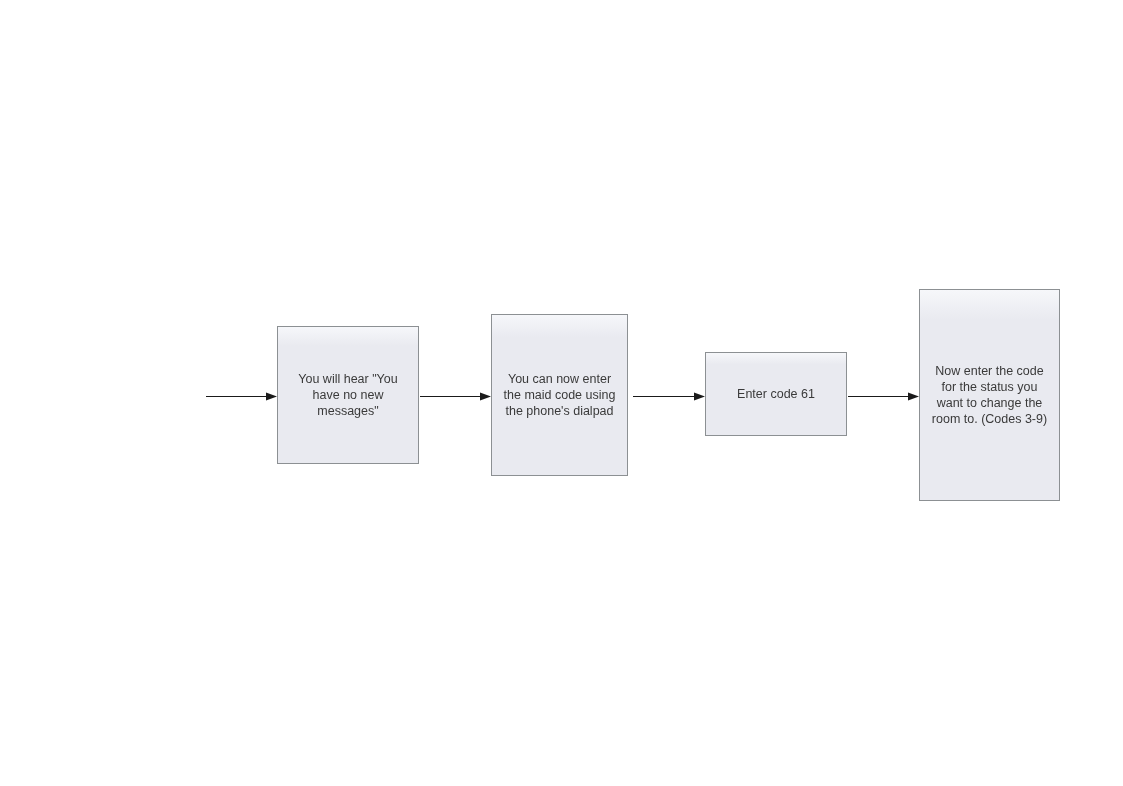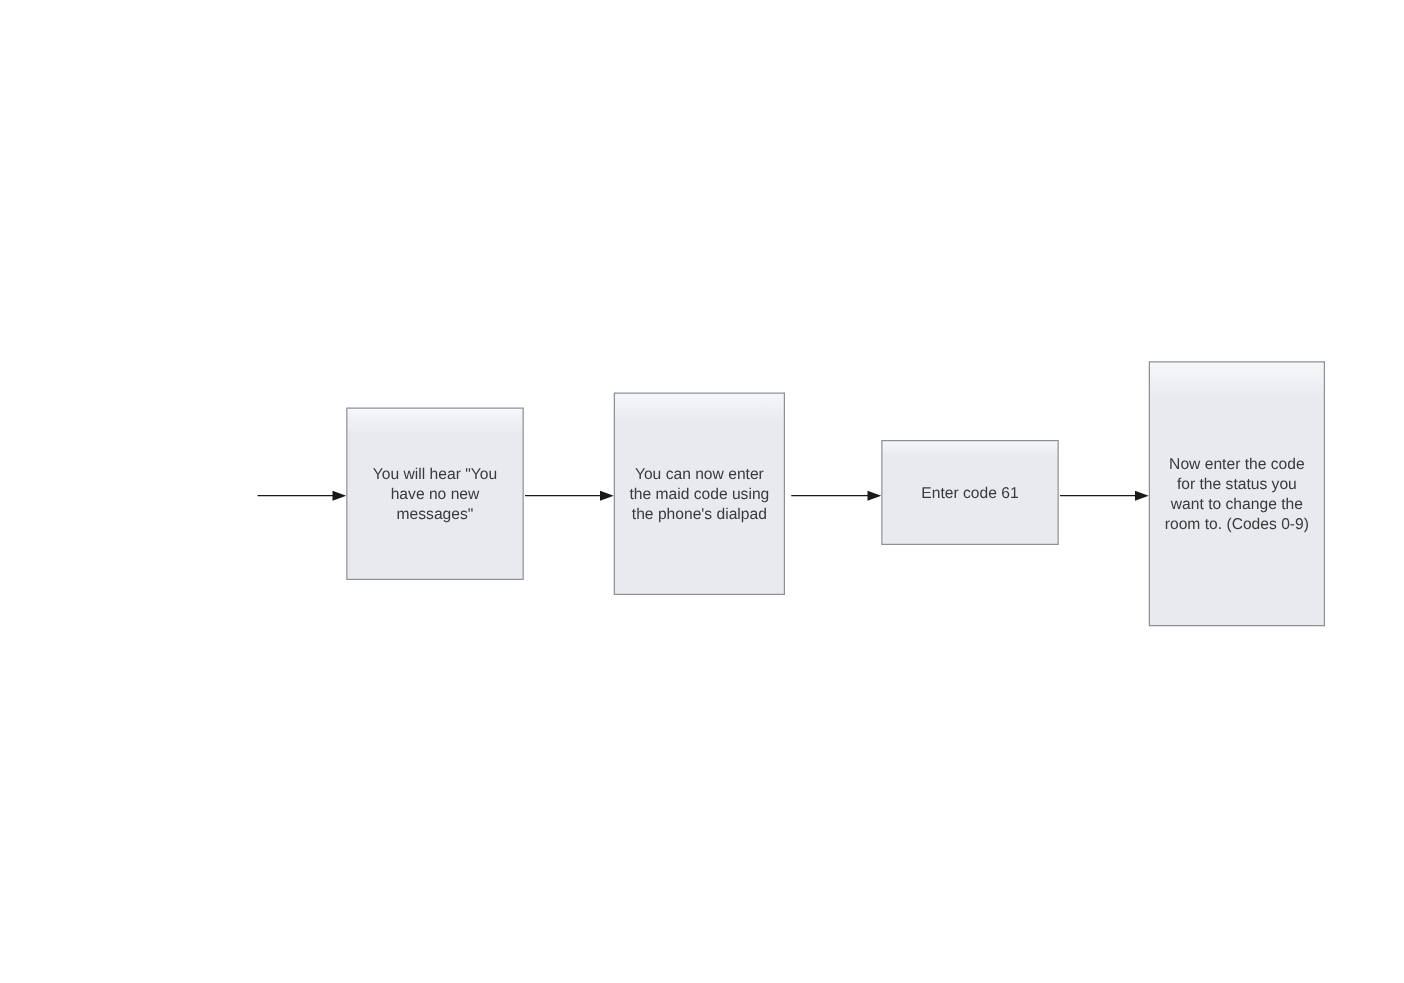--- a/index.html
+++ b/index.html
@@ -103,16 +103,16 @@
   <div id="node-4" class="flow-node">
     <span>Enter code 61</span>
   </div>
 
   <div id="arrow-4" class="flow-arrow">
     <div class="shaft"></div>
     <div class="head"></div>
   </div>
 
   <div id="node-5" class="flow-node">
-    <span>Now enter the code for the status you want to change the room to. (Codes 0-9)</span>
+    <span>Now enter the code for the status you want to change the room to. (Codes 3-9)</span>
   </div>
 
 </div>
 
 </body></html>

